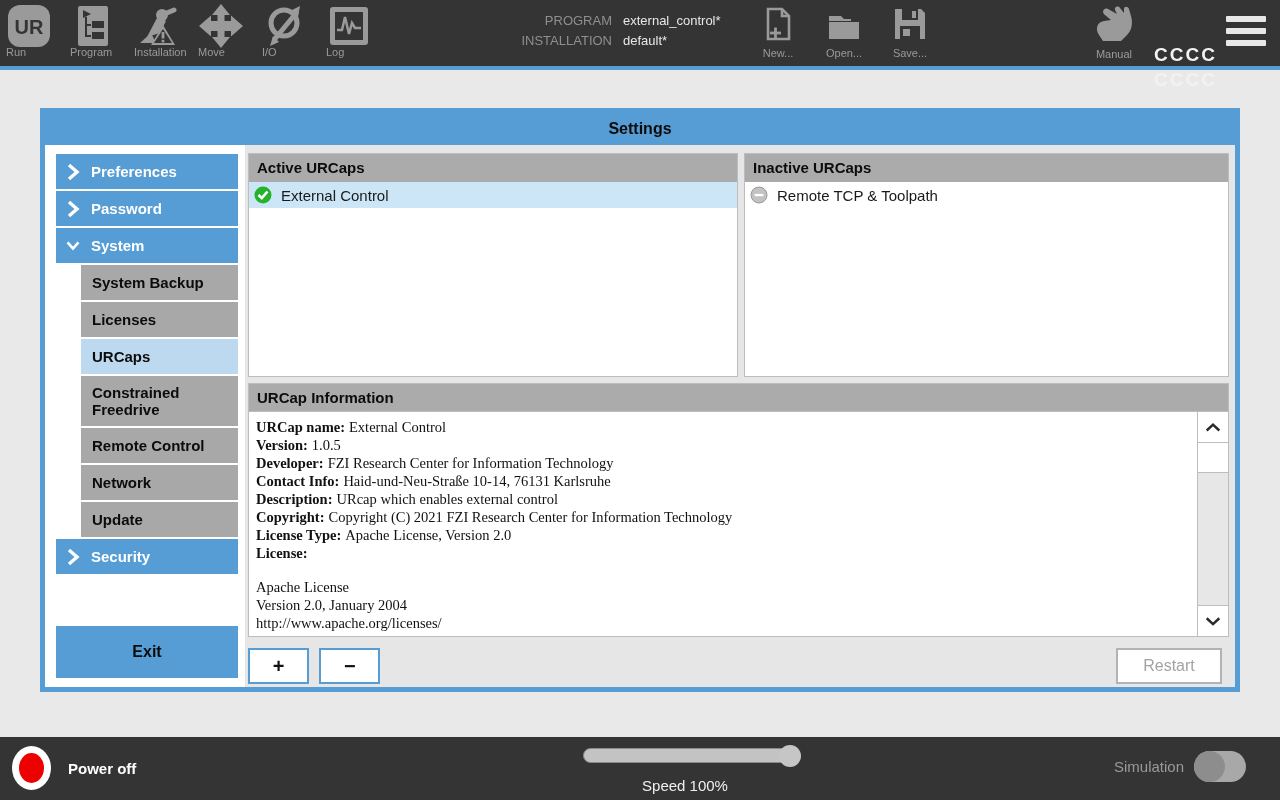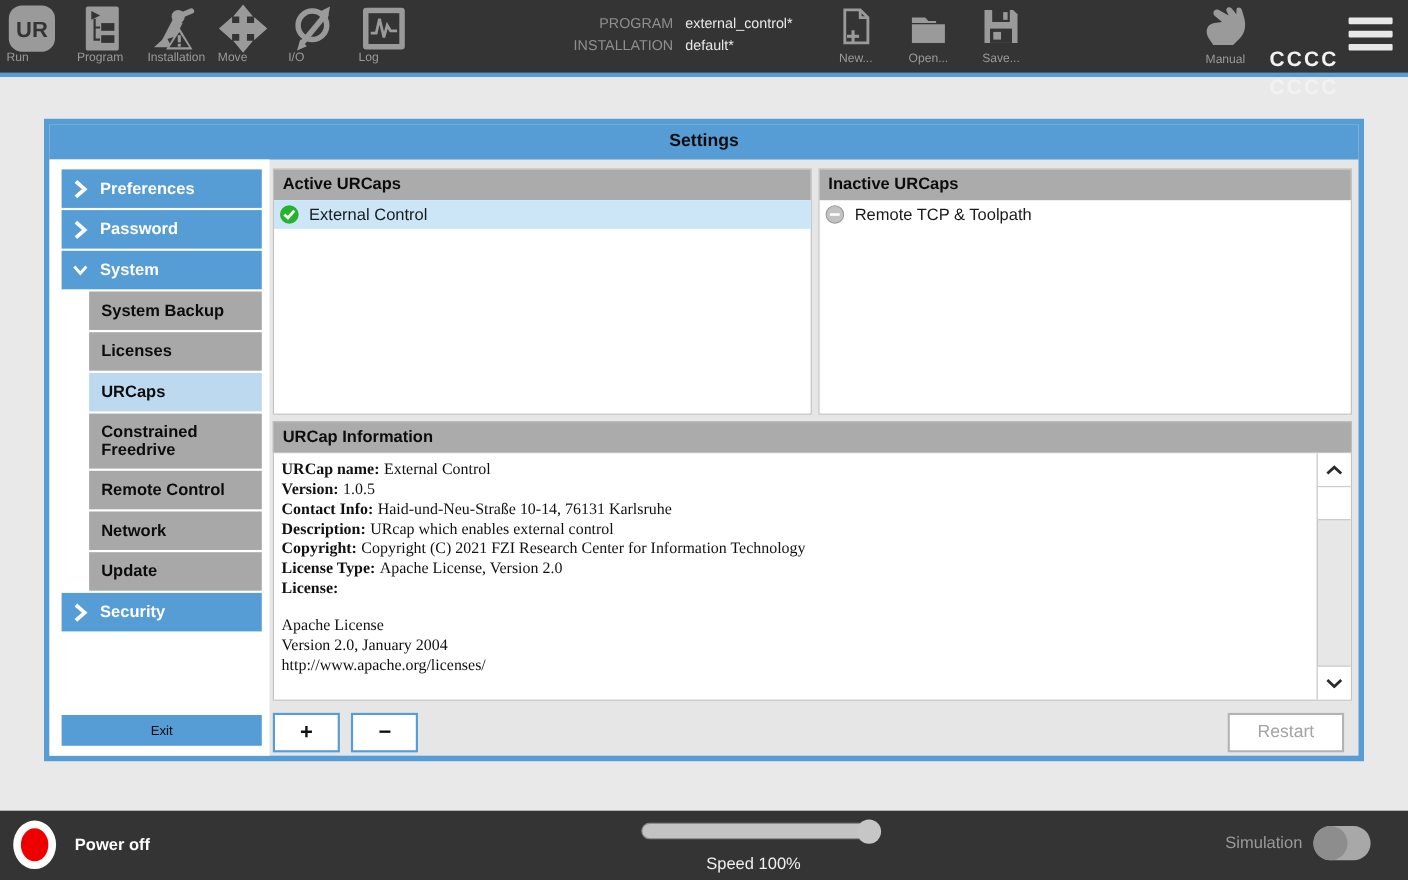--- a/index.html
+++ b/index.html
@@ -45,22 +45,22 @@
   .sidebar { width:200px; background:#ffffff; padding:9px 7px 9px 11px;
              display:flex; flex-direction:column; }
   .cat { height:35px; min-height:35px; background:#569cd5; color:#ffffff; font-weight:bold;
          font-size:15px; display:flex; align-items:center; padding-left:10px;
          margin-bottom:2px; cursor:pointer; }
   .cat .chev { width:14px; height:18px; margin-right:11px; display:flex; align-items:center; }
   .sub { margin-left:25px; background:#a8a8a8; color:#0c0c0c; font-weight:bold; font-size:15px;
          display:flex; align-items:center; padding:8px 14px 8px 11px; min-height:35px;
          line-height:17px; margin-bottom:2px; cursor:pointer; }
   .sub.selected { background:#bdd9f0; }
-  .exit-btn { margin-top:auto; height:28px; background:#569cd5; border:none; color:#0c0c0c;
-              font-weight:normal; font-size:12px; font-family:"Liberation Sans",sans-serif; cursor:pointer; }
+  .exit-btn { margin-top:auto; height:52px; background:#569cd5; border:none; color:#0c0c0c;
+              font-weight:bold; font-size:16px; font-family:"Liberation Sans",sans-serif; cursor:pointer; }
 
   .content { flex:1; padding:8px 6px 0 3px; display:flex; flex-direction:column; }
   .panels-row { display:flex; gap:6px; height:224px; }
   .panel { background:#ffffff; border:1px solid #bdbdbd; display:flex; flex-direction:column; }
   .panel.active-p { width:490px; }
   .panel.inactive-p { flex:1; }
   .panel-header { background:#ababab; color:#0c0c0c; font-weight:bold; font-size:15px;
                   padding:5px 8px; height:28px; }
   .panel-body { flex:1; }
   .urcap-row { display:flex; align-items:center; gap:9px; padding:3px 5px; font-size:15px;
@@ -322,20 +322,21 @@
             </div>
           </div>
         </div>
       </div>
 
       <div class="info-panel">
         <div class="info-header">URCap Information</div>
         <div class="info-body">
           <div class="info-line"><b>URCap name:</b><span>External Control</span></div>
           <div class="info-line"><b>Version:</b><span>1.0.5</span></div>
+          <div class="info-line"><b>Developer:</b><span>FZI Research Center for Information Technology</span></div>
           <div class="info-line"><b>Contact Info:</b><span>Haid-und-Neu-Straße 10-14, 76131 Karlsruhe</span></div>
           <div class="info-line"><b>Description:</b><span>URcap which enables external control</span></div>
           <div class="info-line"><b>Copyright:</b><span>Copyright (C) 2021 FZI Research Center for Information Technology</span></div>
           <div class="info-line"><b>License Type:</b><span>Apache License, Version 2.0</span></div>
           <div class="info-line"><b>License:</b><span></span></div>
           <div class="license-block">
             <div>Apache License</div>
             <div>Version 2.0, January 2004</div>
             <div>http://www.apache.org/licenses/</div>
           </div>

